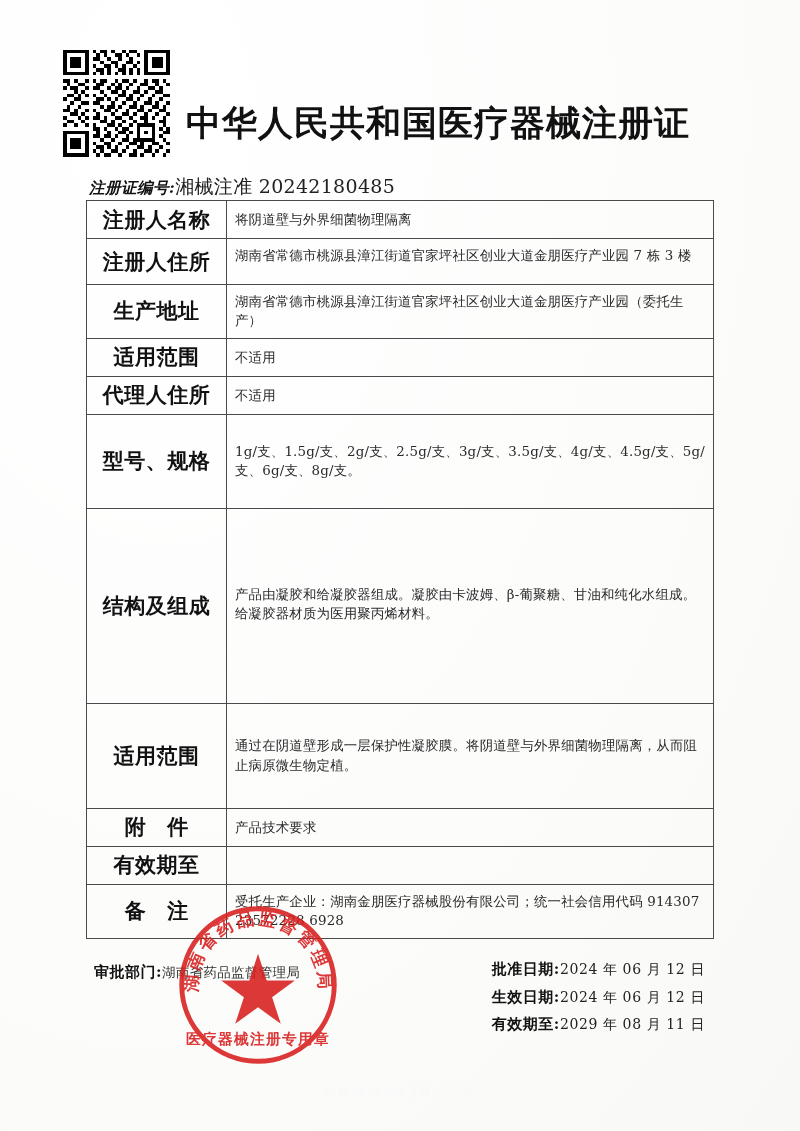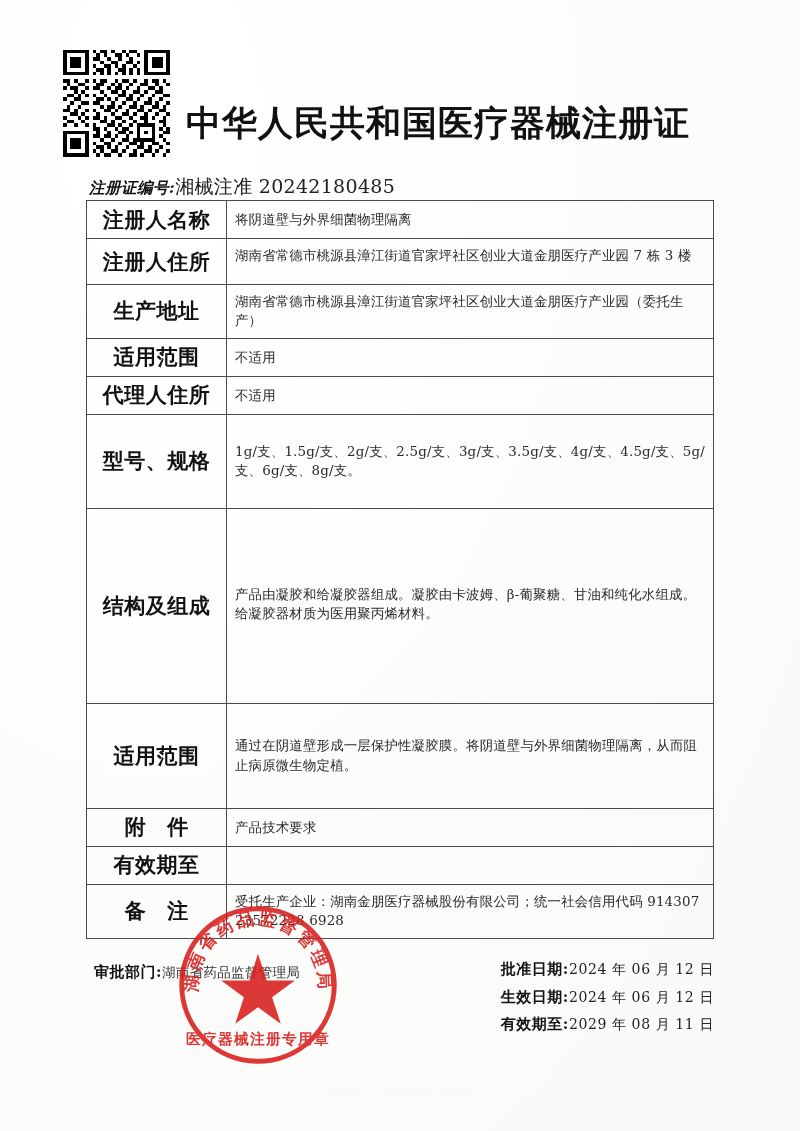--- a/index.html
+++ b/index.html
@@ -120,21 +120,21 @@
     color: #111;
     letter-spacing: 0.5px;
   }
   .approver-value {
     font-size: 13.5px;
     color: #333;
     letter-spacing: 0.3px;
   }
   .dates {
     position: absolute;
-    right: 0; top: -2px;
+    right: 9px; top: -2px;
     text-align: center;
     margin-left: 16px;
   }
   .date-row {
     white-space: nowrap;
     margin-bottom: 10px;
     line-height: 1.1;
   }
   .date-label {
     font-size: 15px;

